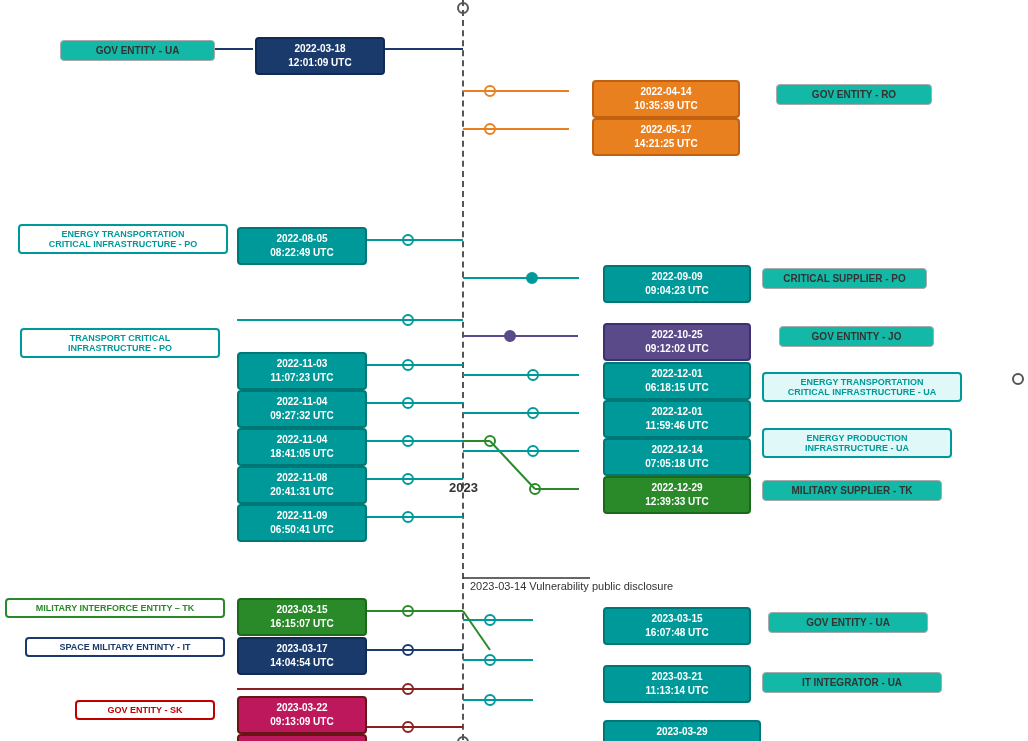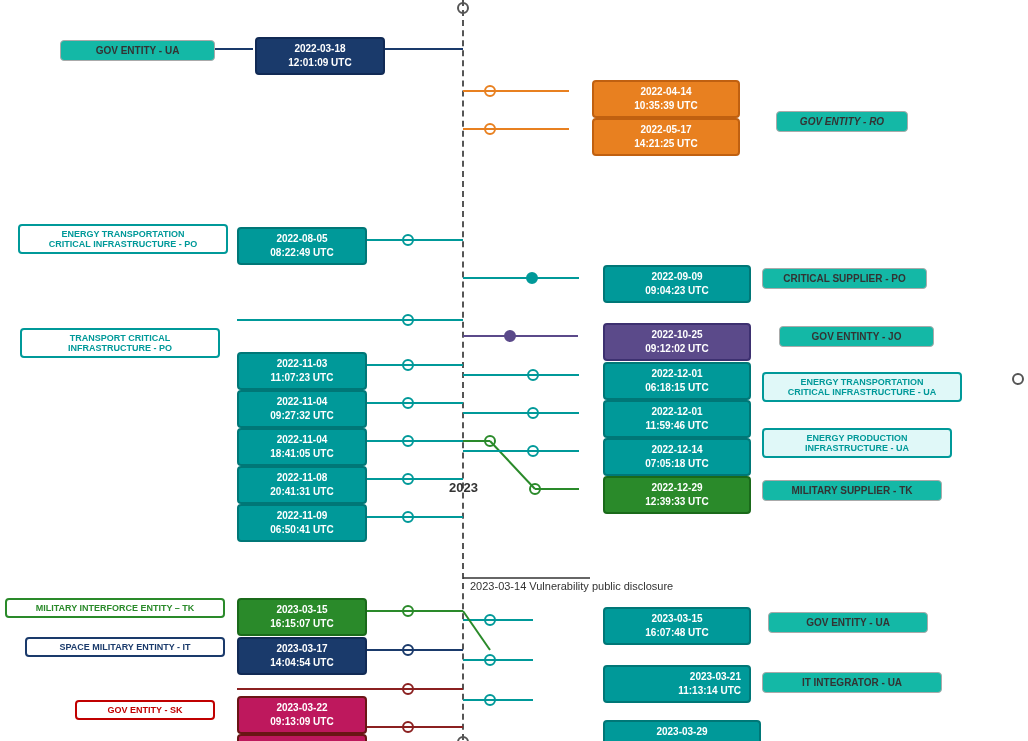--- a/index.html
+++ b/index.html
@@ -228,21 +228,21 @@
   </div>
 
   <div class="entity-box dark-blue-outline" style="top:637px; left:25px; width:200px; font-size:9px; padding:3px 6px;">
     <span>SPACE MILITARY ENTINTY - IT</span>
   </div>
 
   <div class="entity-box red-left" style="top:700px; left:75px; width:140px; font-size:9px; padding:3px 6px; border-color:#c00000; color:#c00000;">
     <span>GOV ENTITY - SK</span>
   </div>
 
-  <div class="entity-box gray" style="top:111px; left:776px; width:132px;font-style:italic;">
+  <div class="entity-box gray" style="top:84px; left:776px; width:156px;">
     <span>GOV ENTITY - RO</span>
   </div>
 
   <div class="entity-box gray" style="top:268px; left:762px; width:165px;">
     <span>CRITICAL SUPPLIER - PO</span>
   </div>
 
   <div class="entity-box gray" style="top:326px; left:779px; width:155px;">
     <span>GOV ENTINTY - JO</span>
   </div>
@@ -341,21 +341,21 @@
   </div>
 
   <div class="node-box green" style="top:476px; left:603px; width:148px;">
     2022-12-29<br>12:39:33 UTC
   </div>
 
   <div class="node-box teal" style="top:607px; left:603px; width:148px;">
     2023-03-15<br>16:07:48 UTC
   </div>
 
-  <div class="node-box teal" style="top:665px; left:603px; width:148px;text-align:right;">
+  <div class="node-box teal" style="top:665px; left:603px; width:148px;">
     2023-03-21<br>11:13:14 UTC
   </div>
 
   <div class="node-box teal" style="top:720px; left:603px; width:158px;">
     2023-03-29<br>12:36:10 UTC
   </div>
 
 </div>
 
 </body></html>

